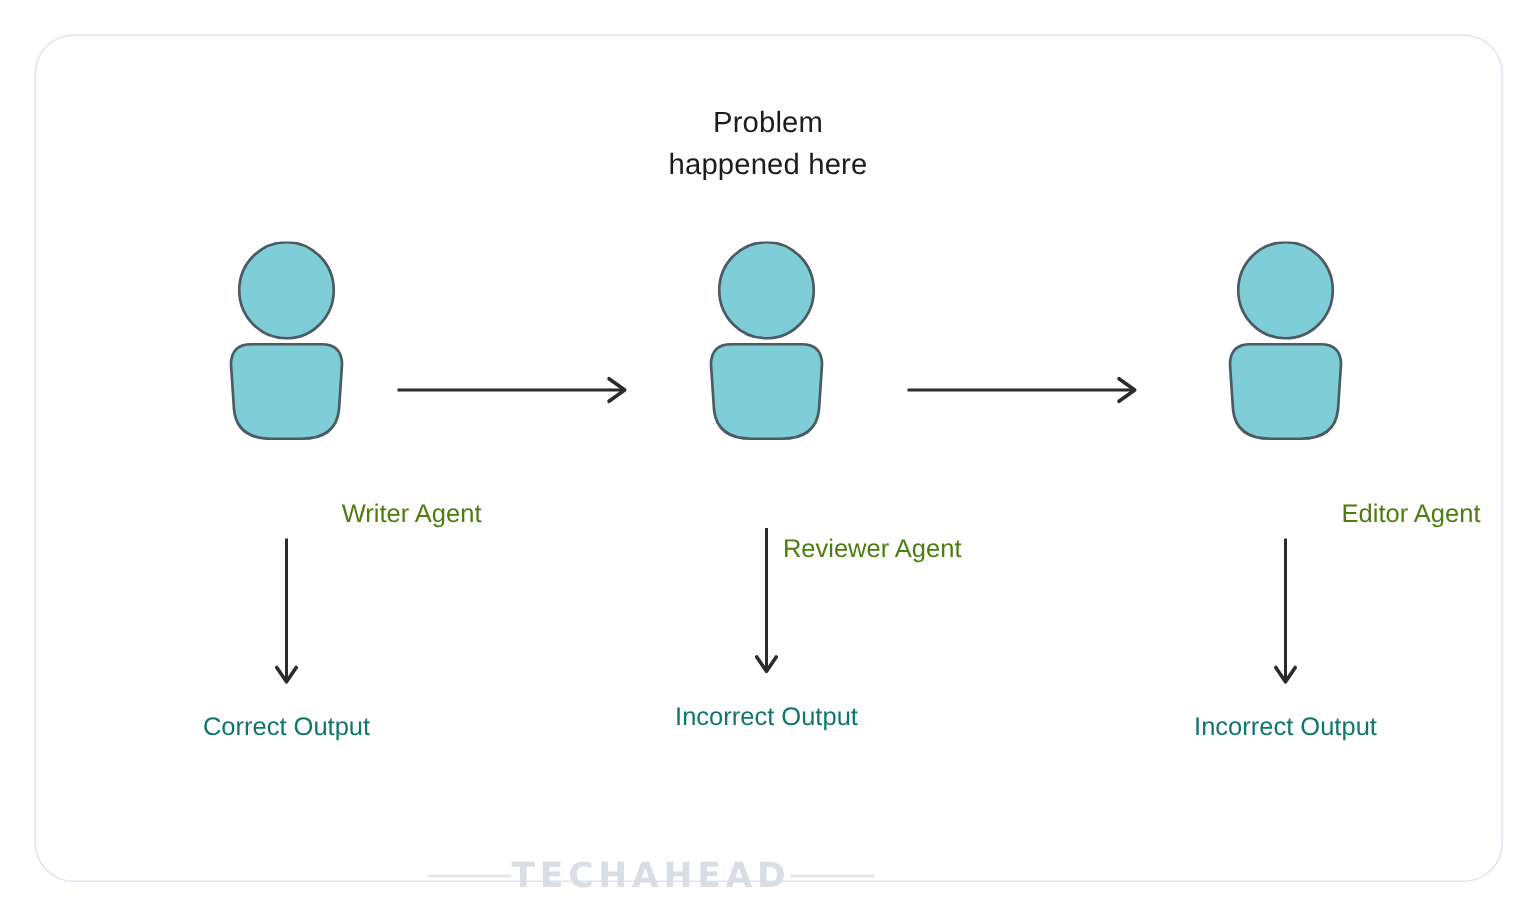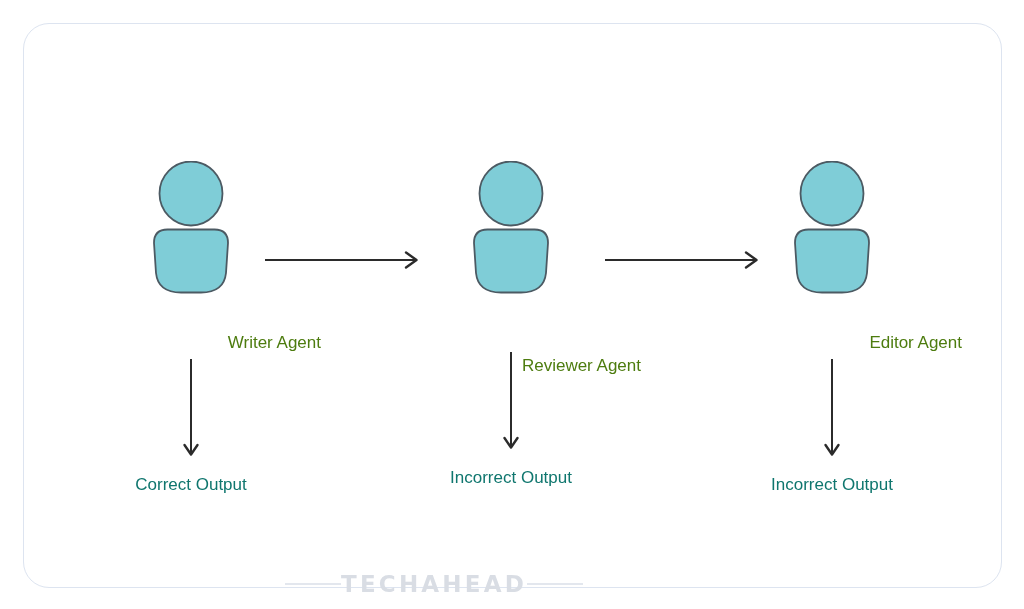--- a/index.html
+++ b/index.html
@@ -50,21 +50,21 @@
 
   
   .column {
     position: absolute;
     top: 0;
     width: 260px;
     height: 609px;
   }
   .column.c1 { left: 61px; }
   .column.c2 { left: 381px; }
-  .column.c3 { left: 702px; }
+  .column.c3 { left: 727px; }
 
   .figure {
     position: absolute;
     left: 50%;
     transform: translateX(-50%);
     top: 161px;
     width: 108px;
     height: 134px;
   }
   .figure svg { display: block; width: 108px; height: 134px; }
@@ -146,20 +146,22 @@
   }
 </style>
 </head>
 <body>
 
 <div id="stage">
 
   <div id="card"></div>
 
   <div id="title">
+    <span class="tline">Problem</span>
+    <span class="tline">happened here</span>
   </div>
 
   <div class="column c1">
 
     <div class="figure">
       <svg viewBox="0 0 108 134" xmlns="http://www.w3.org/2000/svg">
         <ellipse cx="54" cy="32.5" rx="31.5" ry="32" fill="#7fcdd7" stroke="#4c5a63" stroke-width="1.8"></ellipse>
         <path d="M 17 82 Q 17 68.5 30.5 68.5 L 77.5 68.5 Q 91 68.5 91 82
                  L 89 112 Q 87 131.5 64 131.5 L 44 131.5 Q 21 131.5 19 112 Z" fill="#7fcdd7" stroke="#4c5a63" stroke-width="1.8" stroke-linejoin="round"></path>
       </svg>

